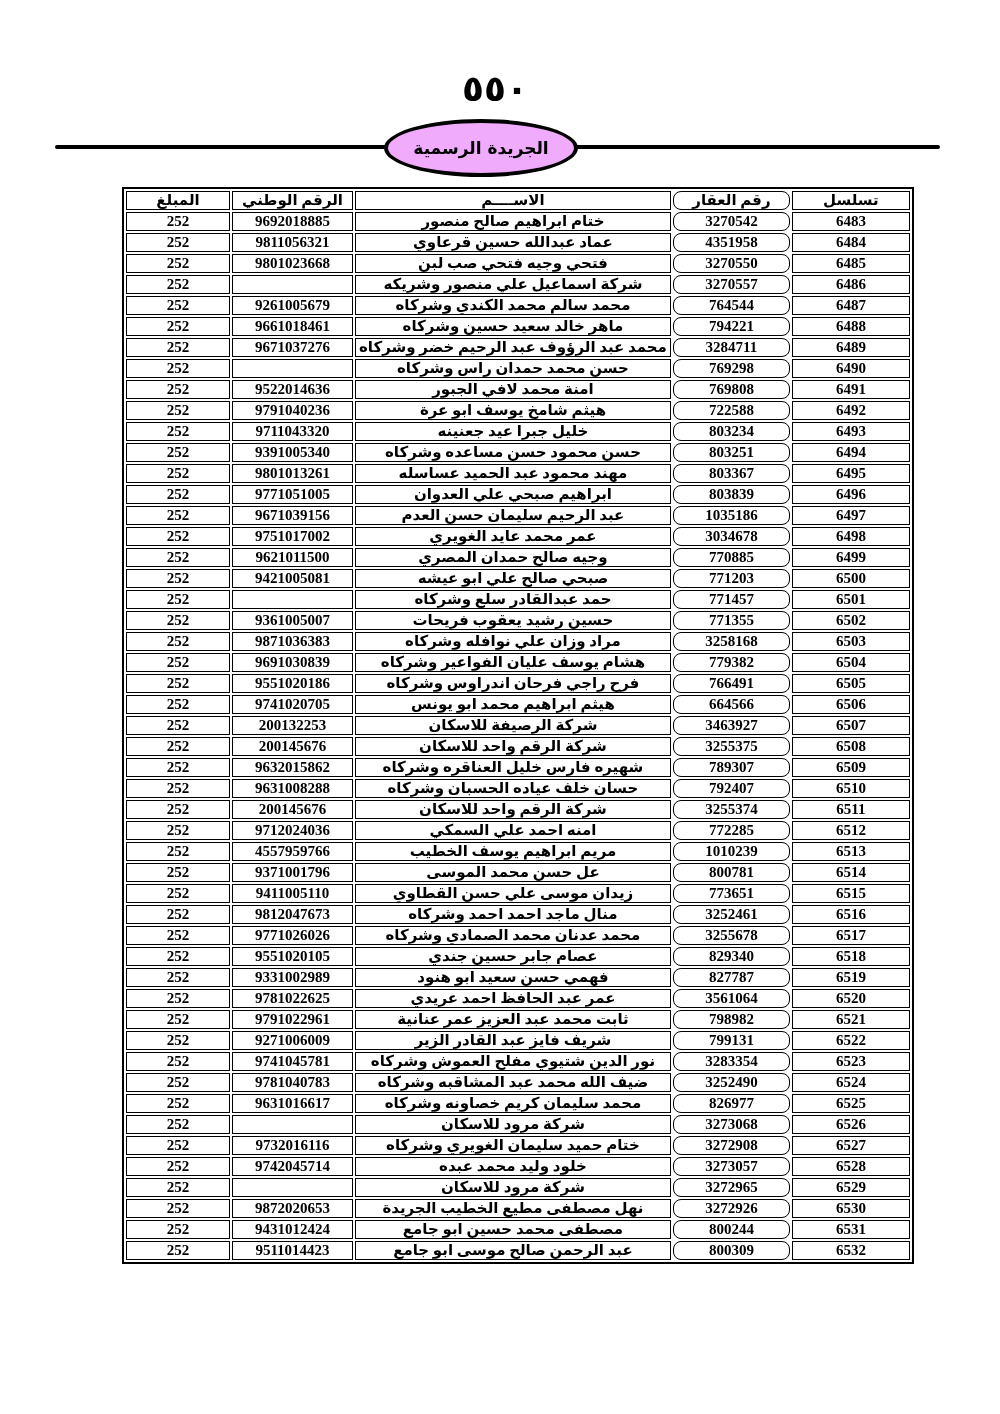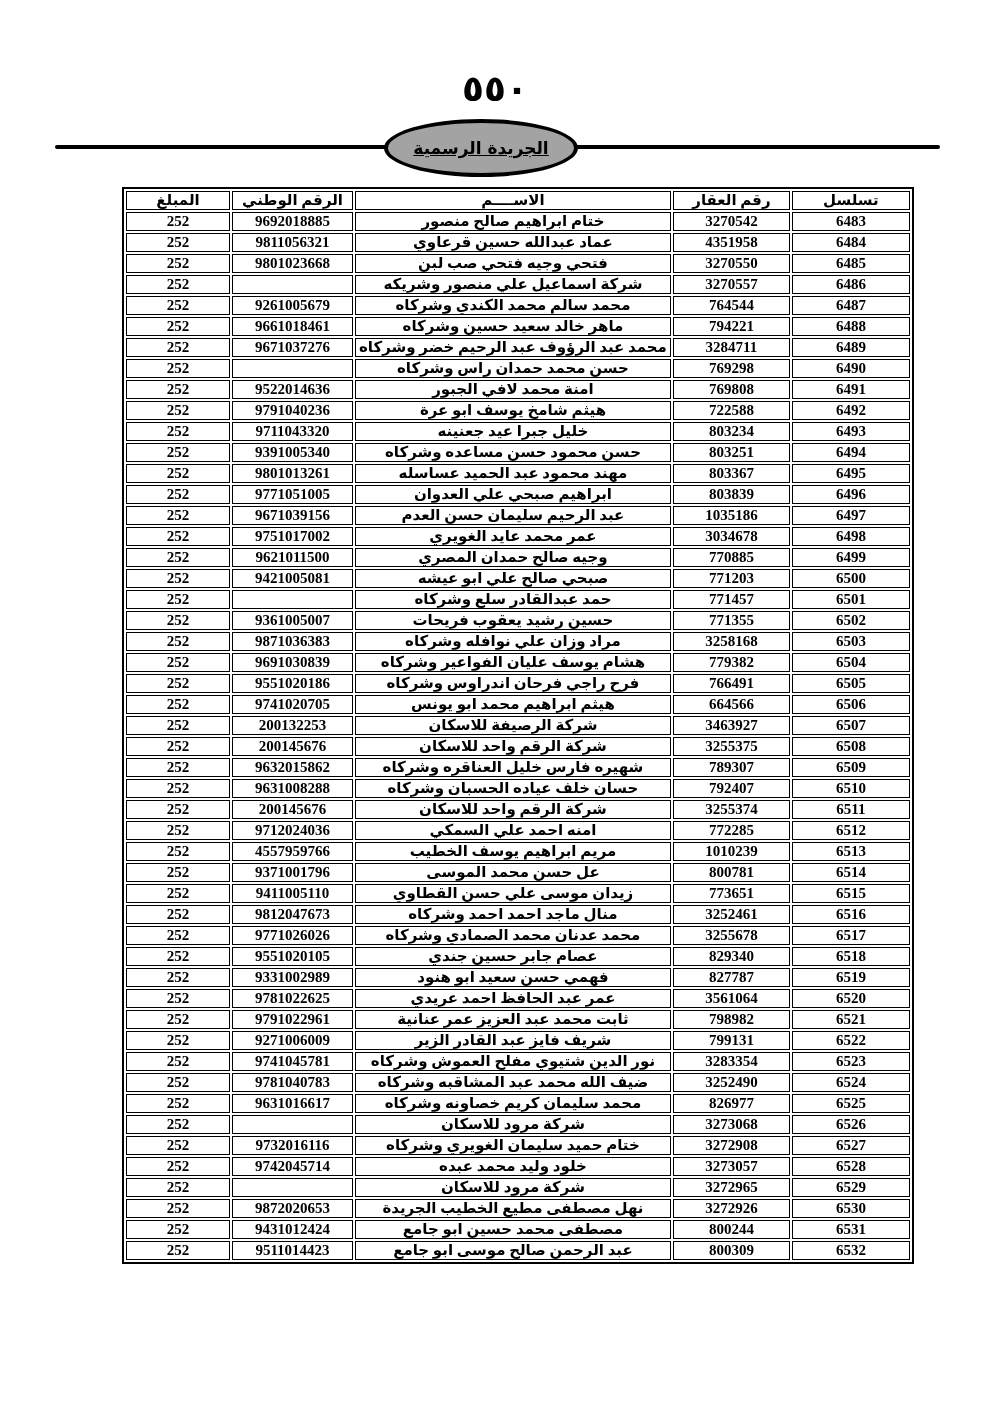--- a/index.html
+++ b/index.html
@@ -40,27 +40,26 @@
     height: 4px;
     background: #000;
     border-radius: 2px;
   }
   .title-ellipse {
     position: absolute;
     top: 1px;
     left: 384px;
     width: 186px;
     height: 50px;
-    background: #a3a3a3;
+    background: #f0abfc;
     border: 4px solid #000;
     border-radius: 50%;
     display: flex;
     align-items: center;
     justify-content: center;
-    text-decoration: underline;
   }
   .title-ellipse span {
     font-size: 17px;
     font-weight: bold;
     font-family: "DejaVu Sans", sans-serif;
     white-space: nowrap;
   }
   table.records {
     position: absolute;
     top: 187px;
@@ -77,21 +76,21 @@
     vertical-align: middle;
     font-weight: bold;
     font-size: 15px;
     height: 17px;
     padding: 0 3px;
     line-height: 1.05;
     white-space: nowrap;
     font-family: "Liberation Serif", "DejaVu Sans", serif;
   }
   .col0 { width: 110px; }  
-  .col1 { width: 109px; }  
+  .col1 { width: 109px; border-radius: 8px; }  
   .col2 { width: 257px; }  
   .col3 { width: 113px; }  
   .col4 { width: 96px;  }  
 </style>
 </head>
 <body>
 
 <div class="page-number">٥٥٠</div>
 
 <div class="header-band">

